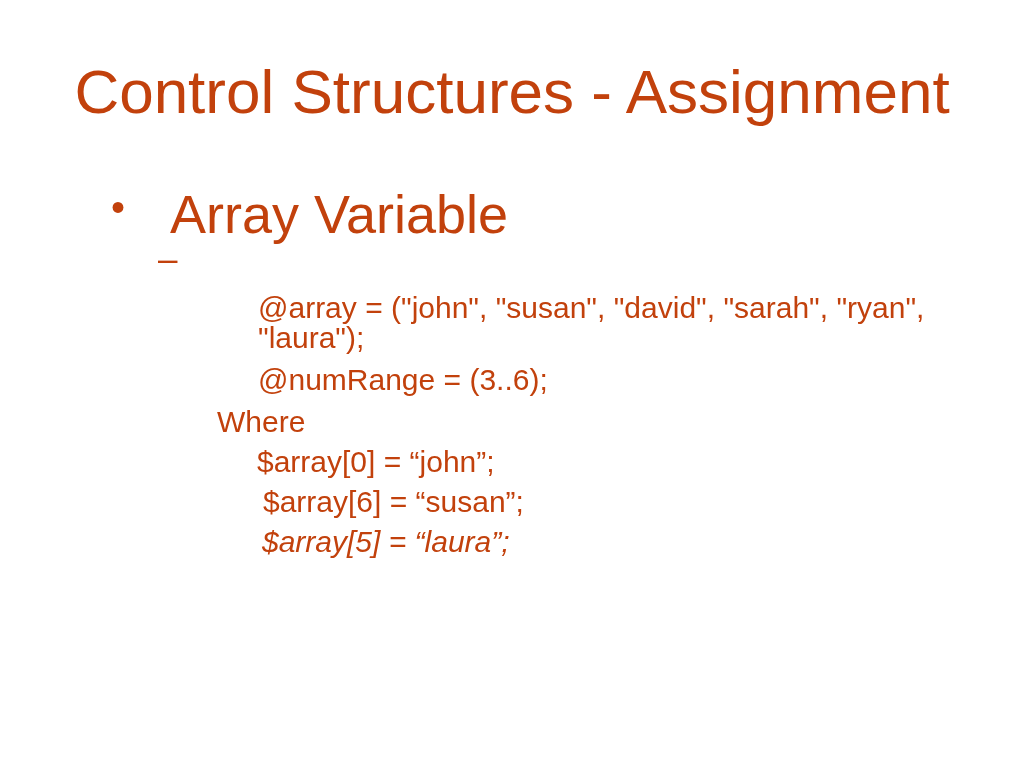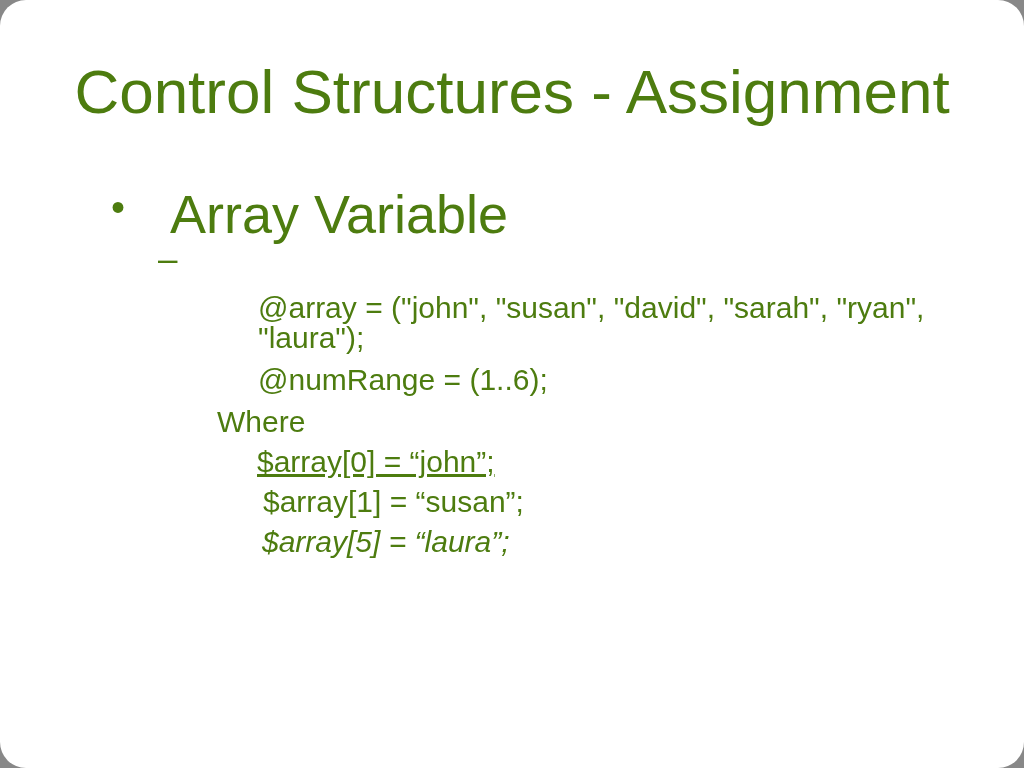--- a/index.html
+++ b/index.html
@@ -8,22 +8,21 @@
     background: #888;
   }
   .slide {
     position: relative;
     width: 1024px;
     height: 768px;
     margin: 0 auto;
     background: #ffffff;
     overflow: hidden;
     font-family: "Liberation Sans", "DejaVu Sans", sans-serif;
-    color: #4d7c0f;
-    border-radius: 26px;
+    color: #c2410c;
   }
   .abs { position: absolute; white-space: pre; line-height: 1; }
 
   .title {
     left: 0;
     right: 0;
     top: 61px;
     margin: 0;
     text-align: center;
     font-size: 62px;
@@ -35,37 +34,37 @@
   .bullet1-text   { left: 170px; top: 187px; font-size: 54px; }
 
   .bullet2-marker { left: 158px; top: 241px; font-size: 35px; }
   .bullet2-text   { left: 207px; top: 241px; font-size: 35px; }
 
   .code { font-size: 30px; }
   .pos-0 { left: 258px; top: 293px; }
   .pos-1 { left: 258px; top: 323px; }
   .pos-2 { left: 258px; top: 365px; }
   .pos-3 { left: 217px; top: 407px; text-align: right; }
-  .pos-4 { left: 257px; top: 447px; text-decoration: underline; }
+  .pos-4 { left: 257px; top: 447px; }
   .pos-5 { left: 263px; top: 487px; }
   .pos-6 { left: 262px; top: 527px; font-style: italic; }
 </style>
 </head>
 <body>
 
 <div class="slide">
 
   <h1 class="abs title">Control Structures - Assignment</h1>
 
   <span class="abs bullet1-marker">•</span>
   <span class="abs bullet1-text">Array Variable</span>
 
   <span class="abs bullet2-marker">–</span>
 
   <div class="abs code pos-0">@array = ("john", "susan", "david", "sarah", "ryan",</div>
   <div class="abs code pos-1">"laura");</div>
-  <div class="abs code pos-2">@numRange = (1..6);</div>
+  <div class="abs code pos-2">@numRange = (3..6);</div>
   <div class="abs code pos-3">Where</div>
   <div class="abs code pos-4">$array[0] = “john”;</div>
-  <div class="abs code pos-5">$array[1] = “susan”;</div>
+  <div class="abs code pos-5">$array[6] = “susan”;</div>
   <div class="abs code pos-6">$array[5] = “laura”;</div>
 
 </div>
 
 </body></html>

